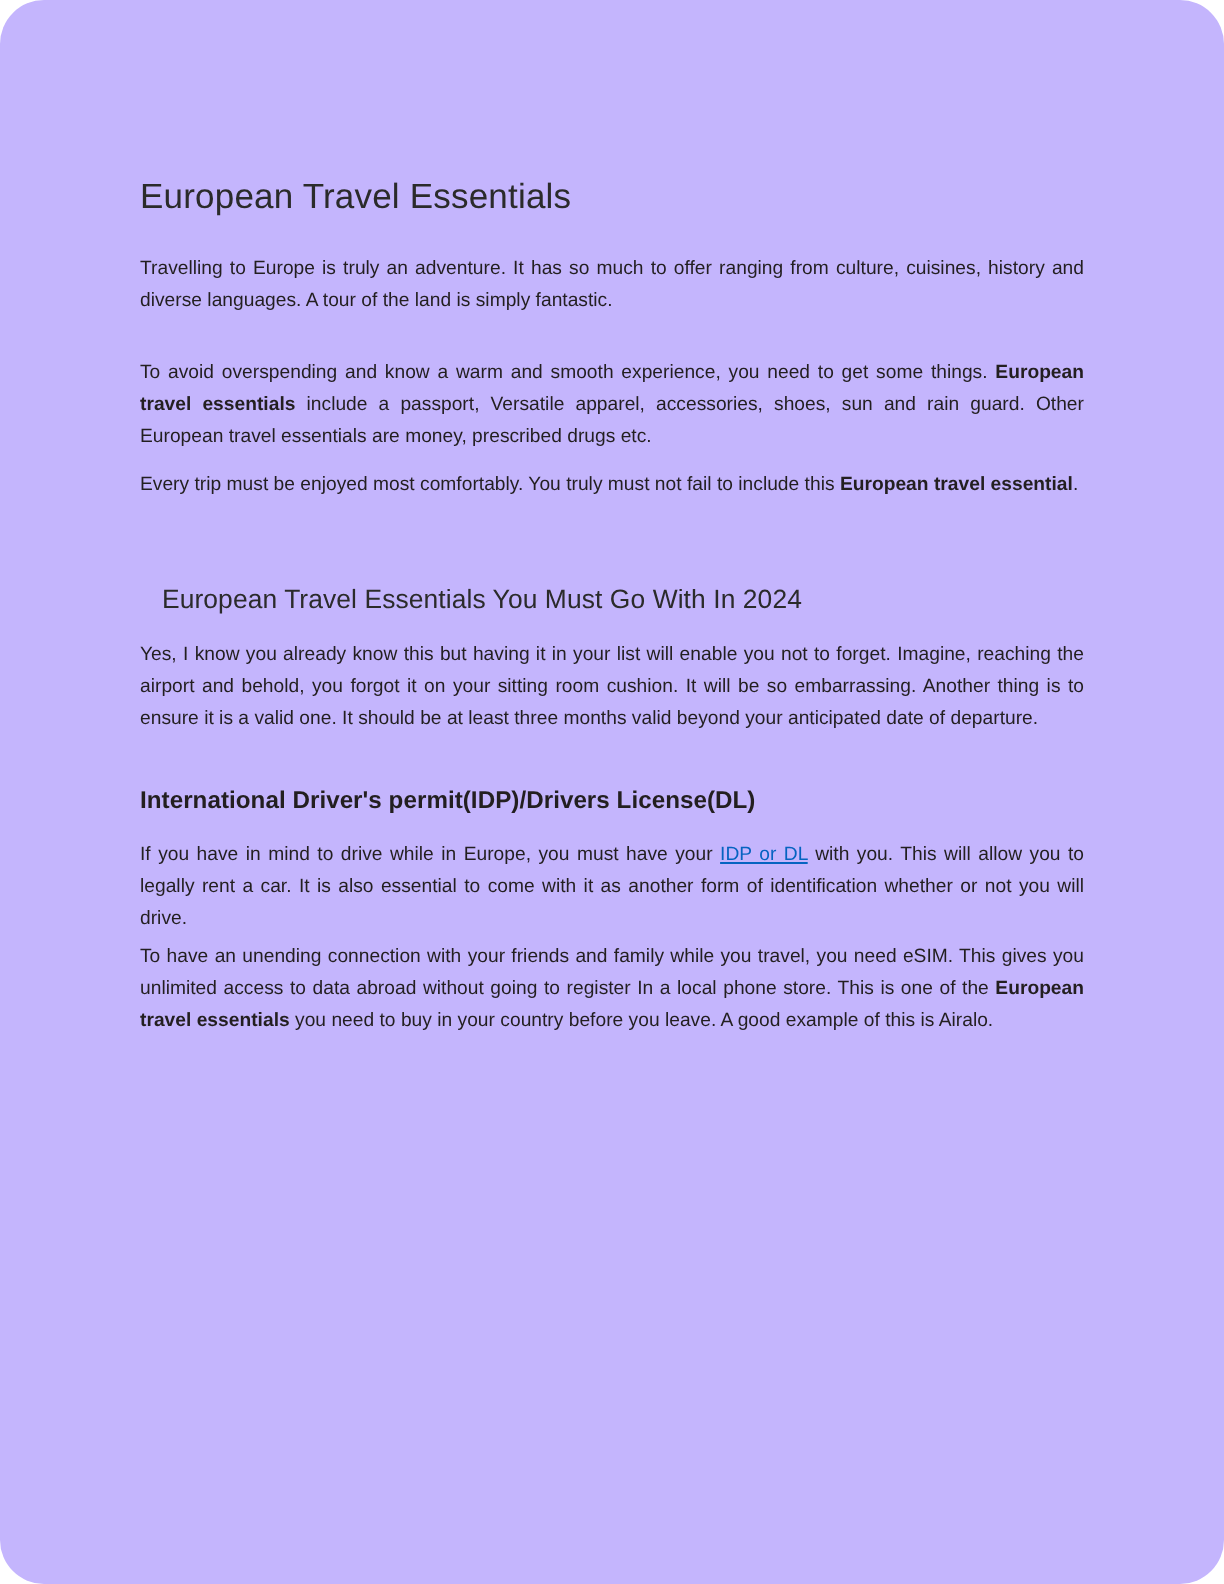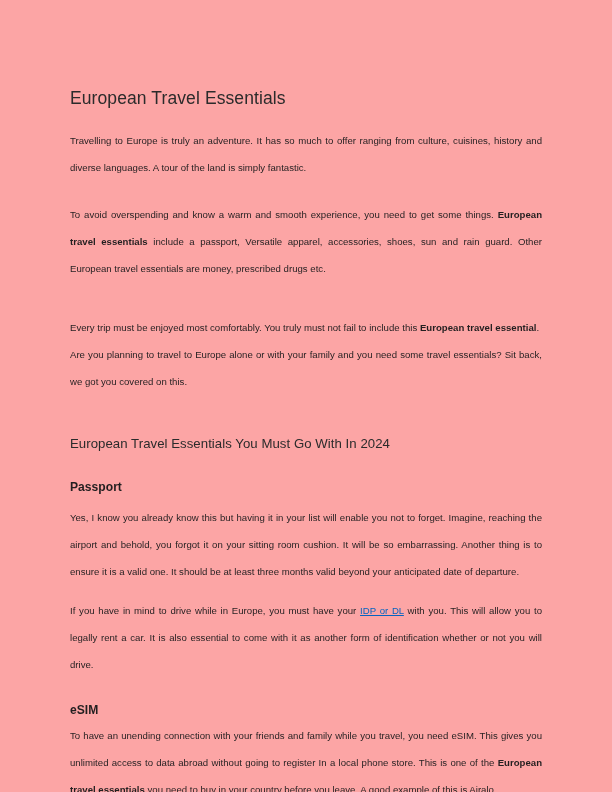--- a/index.html
+++ b/index.html
@@ -5,24 +5,25 @@
 <style>
   html, body {
     margin: 0;
     padding: 0;
     background: #ffffff;
   }
   .page {
     position: relative;
     width: 612px;
     height: 792px;
-    background: #fca5a5;
+    background: #c4b5fd;
     overflow: hidden;
     font-family: "Liberation Sans", sans-serif;
     color: #231f20;
+    border-radius: 22px;
   }
   .content {
     position: absolute;
     left: 70px;
     top: 88px;
     width: 472px;
   }
 
   .doc-title {
     font-size: 17.5px;
@@ -32,56 +33,56 @@
     line-height: 1.25;
     margin: 0 0 17px 0;
   }
 
   .h2 {
     font-size: 13.2px;
     font-weight: 400;
     color: #2b2b2b;
     letter-spacing: 0.05px;
     line-height: 1.3;
-    margin: 0;
+    margin: 11px;
   }
 
   .h3 {
     font-size: 12.1px;
     font-weight: 700;
     color: #231f20;
     letter-spacing: 0.02px;
     line-height: 1.3;
     margin: 0;
   }
 
   p.body {
     font-size: 9.6px;
     font-weight: 400;
-    line-height: 27px;
+    line-height: 16px;
     text-align: justify;
     text-justify: inter-word;
     margin: 0;
     color: #231f20;
     letter-spacing: 0.01px;
   }
 
   p.body b, .bold {
     font-weight: 700;
   }
 
   a.doclink {
     color: #0563c1;
     text-decoration: underline;
   }
 
   
   .blk-para1   { margin-top: 0px; }
   .blk-para2   { margin-top: 20.5px; }
-  .blk-para3   { margin-top: 32px; }
+  .blk-para3   { margin-top: 8px; }
   .blk-h2      { margin-top: 40px; }
   .blk-h3-pass { margin-top: 27px; }
   .blk-p-pass  { margin-top: 9px; }
   .blk-h3-idp  { margin-top: 25px; }
   .blk-p-idp   { margin-top: 12px; }
   .blk-h3-esim { margin-top: 25px; }
   .blk-p-esim  { margin-top: 3px; }
 </style>
 </head>
 <body>
@@ -93,39 +94,36 @@
 
     <div class="blk-para1">
       <p class="body">Travelling to Europe is truly an adventure. It has so much to offer ranging from culture, cuisines, history and diverse languages. A tour of the land is simply fantastic.</p>
     </div>
 
     <div class="blk-para2">
       <p class="body"><span>To avoid overspending and know a warm and smooth experience, you need to get some things. </span><b>European travel essentials</b><span> include a passport, Versatile apparel,  accessories, shoes, sun and rain guard. Other European travel essentials are money, prescribed drugs etc.</span></p>
     </div>
 
     <div class="blk-para3">
-      <p class="body"><span>Every trip must be enjoyed most comfortably.  You truly must not fail to include this </span><b>European travel essential</b><span>.</span><br><span>Are you planning to travel to Europe alone or with your family and you need some travel essentials? Sit back, we got you covered on this.</span></p>
+      <p class="body"><span>Every trip must be enjoyed most comfortably.  You truly must not fail to include this </span><b>European travel essential</b><span>.</span><br></p>
     </div>
 
     <div class="blk-h2">
       <h2 class="h2">European Travel Essentials You Must Go With In 2024</h2>
     </div>
 
-    <div class="blk-h3-pass">
-      <h3 class="h3">Passport</h3>
-    </div>
     <div class="blk-p-pass">
       <p class="body">Yes, I know you already know this but having it in your list will enable you not to forget. Imagine, reaching the airport and behold, you forgot it on your sitting room cushion. It will be so embarrassing. Another thing is to ensure it is a valid one. It should be at least three months valid beyond your anticipated date of departure.</p>
     </div>
 
+    <div class="blk-h3-idp">
+      <h3 class="h3">International Driver's permit(IDP)/Drivers License(DL)</h3>
+    </div>
     <div class="blk-p-idp">
       <p class="body"><span>If you have in mind to drive while in Europe, you must have your </span><a class="doclink" href="#">IDP or DL</a><span> with you. This will allow you to legally rent a car. It is also essential to come with it as another form of identification whether or not you will drive.</span></p>
     </div>
 
-    <div class="blk-h3-esim">
-      <h3 class="h3">eSIM</h3>
-    </div>
     <div class="blk-p-esim">
       <p class="body"><span>To have an unending connection with your friends and family while you travel, you need eSIM. This gives you unlimited access to data abroad without going to register In a local phone store. This is one of the </span><b>European travel essentials</b><span> you need to buy in your country before you leave. A good example of this is Airalo.</span></p>
     </div>
 
   </div>
 </div>
 
 </body></html>

